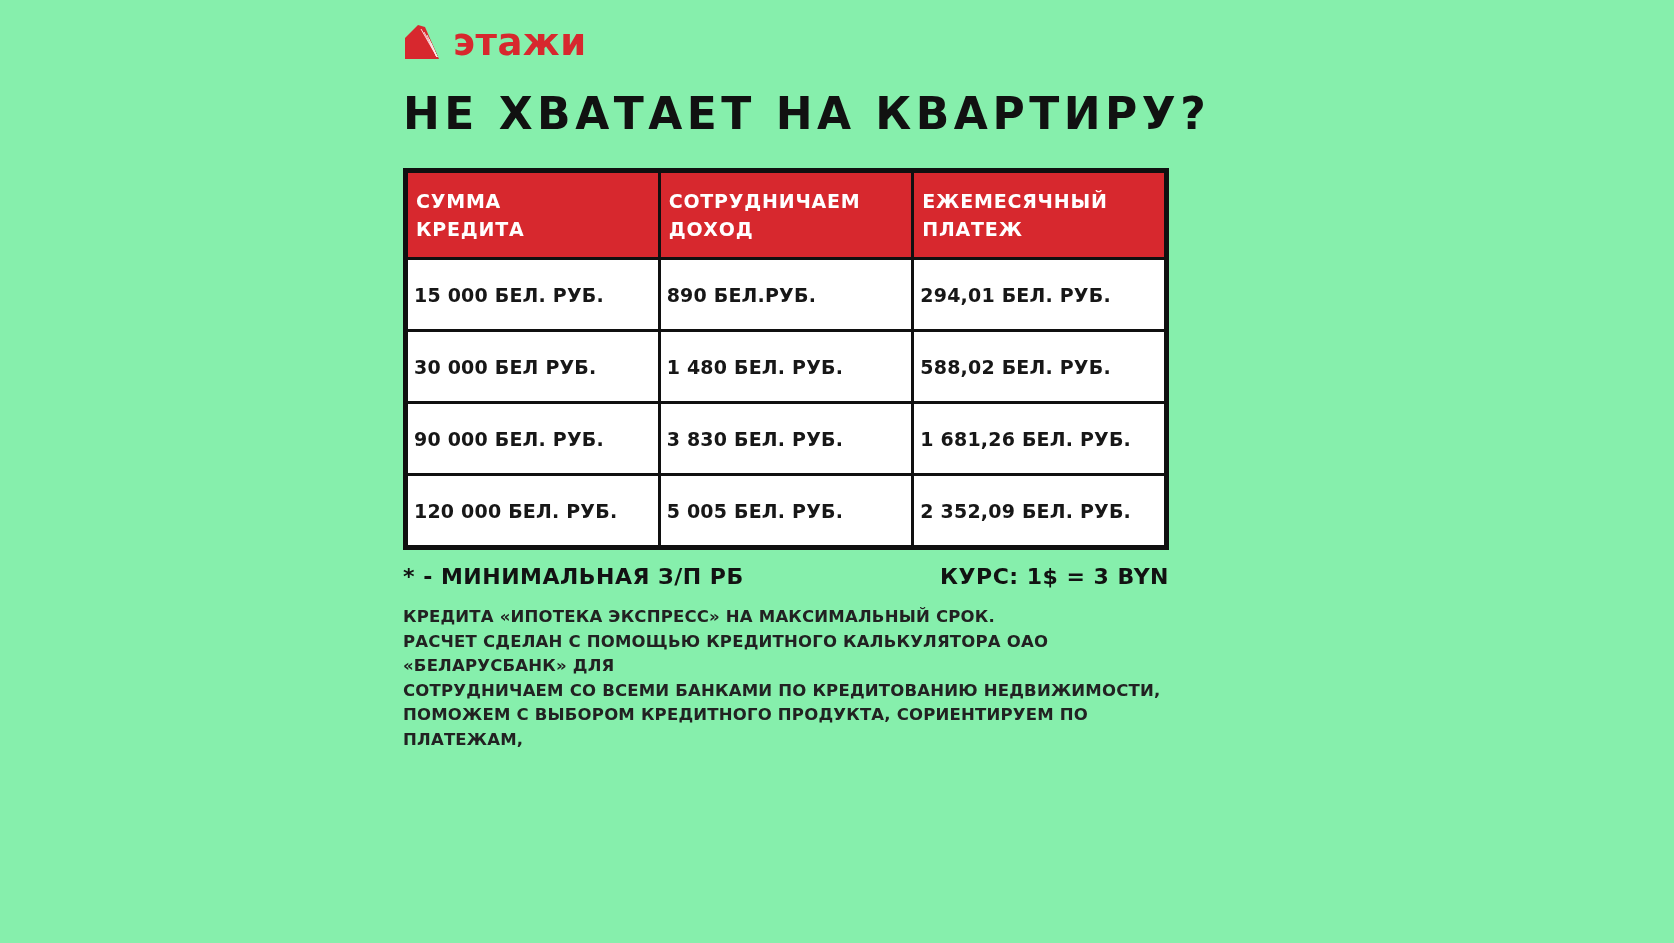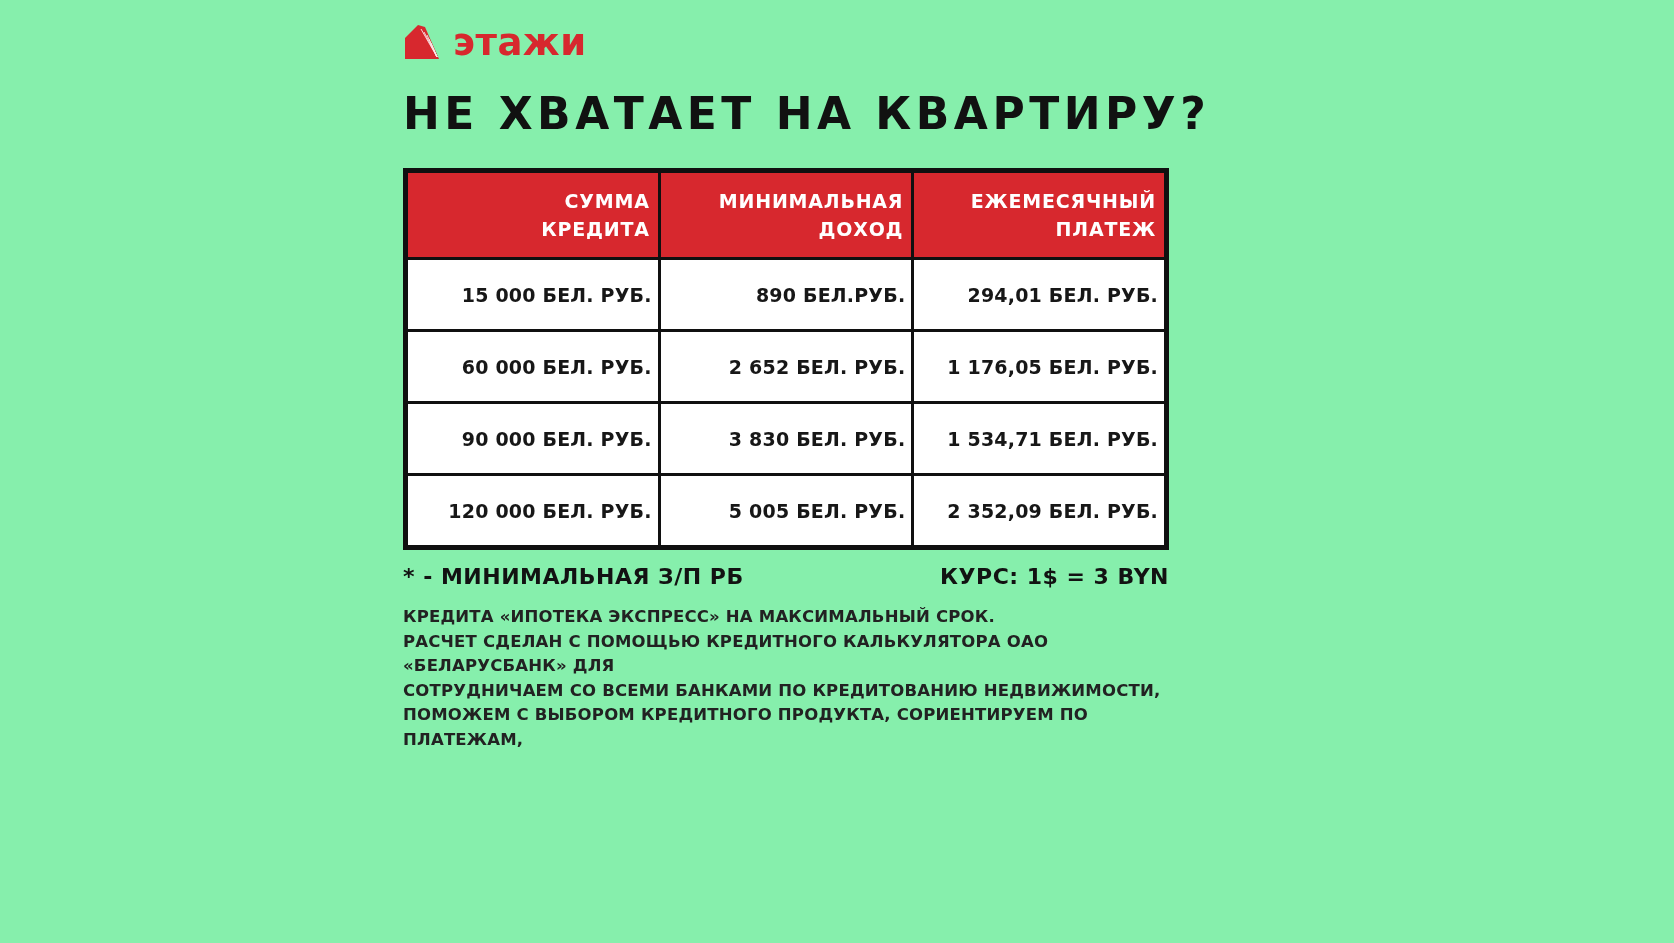--- a/index.html
+++ b/index.html
@@ -27,21 +27,21 @@
 
   table.credit-table {
     margin-top: 30px;
     width: 766px;
     border-collapse: collapse;
     table-layout: fixed;
     border: 5px solid #101010;
   }
   table.credit-table th, table.credit-table td {
     border: 3px solid #101010;
-    text-align: right;
+    text-align: left;
     vertical-align: middle;
   }
   table.credit-table th {
     background: #d7282e;
     color: #ffffff;
     height: 80px;
     font-size: 19px;
     font-weight: 600;
     letter-spacing: 0.8px;
     line-height: 1.5;
@@ -93,44 +93,44 @@
     <div class="title">НЕ ХВАТАЕТ НА КВАРТИРУ?</div>
 
     <table class="credit-table">
       <thead>
         <tr>
           <th>
             <div>СУММА</div>
             <div>КРЕДИТА</div>
           </th>
           <th>
-            <div>МИНИМАЛЬНАЯ</div>
+            <div>СОТРУДНИЧАЕМ</div>
             <div>ДОХОД</div>
           </th>
           <th>
             <div>ЕЖЕМЕСЯЧНЫЙ</div>
             <div>ПЛАТЕЖ</div>
           </th>
         </tr>
       </thead>
       <tbody>
         <tr>
           <td>15 000 БЕЛ. РУБ.</td>
           <td>890 БЕЛ.РУБ.</td>
           <td>294,01 БЕЛ. РУБ.</td>
         </tr>
         <tr>
-          <td>60 000 БЕЛ. РУБ.</td>
-          <td>2 652 БЕЛ. РУБ.</td>
-          <td>1 176,05 БЕЛ. РУБ.</td>
+          <td>30 000 БЕЛ РУБ.</td>
+          <td>1 480 БЕЛ. РУБ.</td>
+          <td>588,02 БЕЛ. РУБ.</td>
         </tr>
         <tr>
           <td>90 000 БЕЛ. РУБ.</td>
           <td>3 830 БЕЛ. РУБ.</td>
-          <td>1 534,71 БЕЛ. РУБ.</td>
+          <td>1 681,26 БЕЛ. РУБ.</td>
         </tr>
         <tr>
           <td>120 000 БЕЛ. РУБ.</td>
           <td>5 005 БЕЛ. РУБ.</td>
           <td>2 352,09 БЕЛ. РУБ.</td>
         </tr>
       </tbody>
     </table>
 
     <div class="notes">

